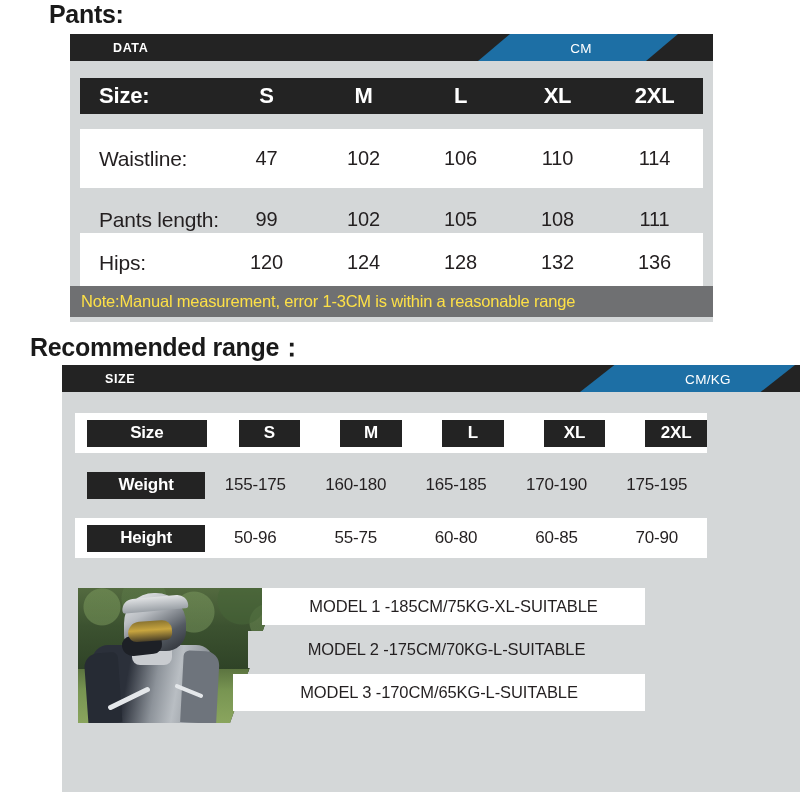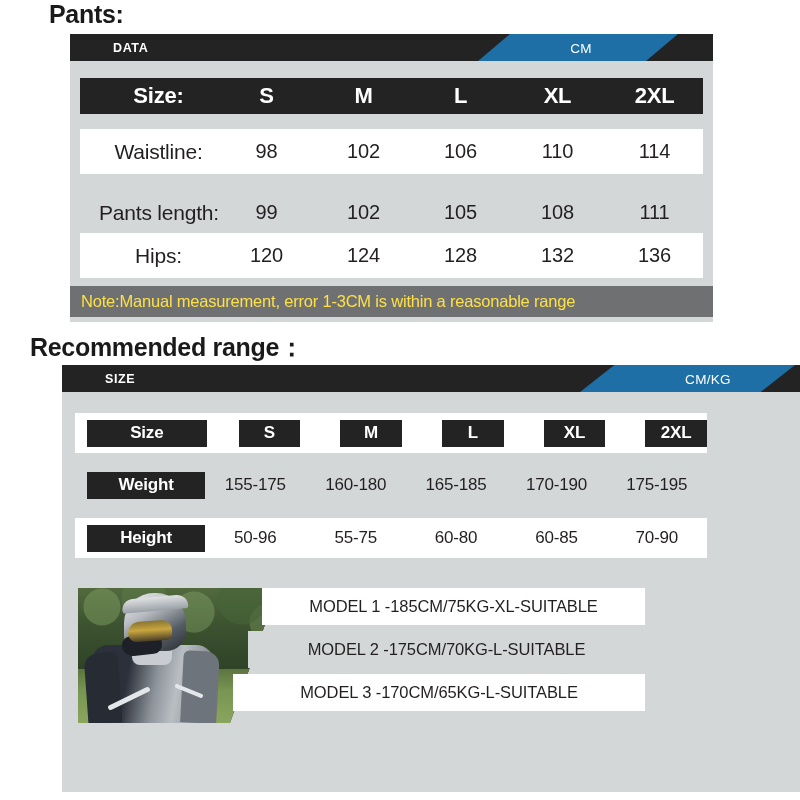--- a/index.html
+++ b/index.html
@@ -82,39 +82,38 @@
     text-align: center;
   }
   #pants-unit { right: 82px; width: 100px; }
   #rec-unit { right: 60px; width: 120px; }
 
   
   .t1-row {
     position: absolute;
     left: 10px;
     width: 623px;
-    height: 45px;
+    height: 59px;
     display: flex;
     align-items: center;
   }
   .t1-row.head {
     background: #232323;
     height: 36px;
   }
   .t1-row.white { background: #ffffff; }
   .t1-row.gray  { background: #d4d7d8; }
 
   .t1-label {
     width: 138px;
     padding-left: 19px;
     box-sizing: border-box;
     font-size: 21px;
     letter-spacing: -0.2px;
     white-space: nowrap;
-    text-align: center;
   }
   .t1-row.head .t1-label {
     color: #ffffff;
     font-weight: bold;
     font-size: 22px;
   }
   .t1-cell {
     width: 97px;
     text-align: center;
     font-size: 20px;
@@ -289,21 +288,21 @@
     <div class="t1-label">Size:</div>
     <div class="t1-cell">S</div>
     <div class="t1-cell">M</div>
     <div class="t1-cell">L</div>
     <div class="t1-cell">XL</div>
     <div class="t1-cell">2XL</div>
   </div>
 
   <div class="t1-row white" style="top:95px;">
     <div class="t1-label">Waistline:</div>
-    <div class="t1-cell">98</div>
+    <div class="t1-cell">47</div>
     <div class="t1-cell">102</div>
     <div class="t1-cell">106</div>
     <div class="t1-cell">110</div>
     <div class="t1-cell">114</div>
   </div>
 
   <div class="t1-row gray" style="top:156px;">
     <div class="t1-label">Pants length:</div>
     <div class="t1-cell">99</div>
     <div class="t1-cell">102</div>

